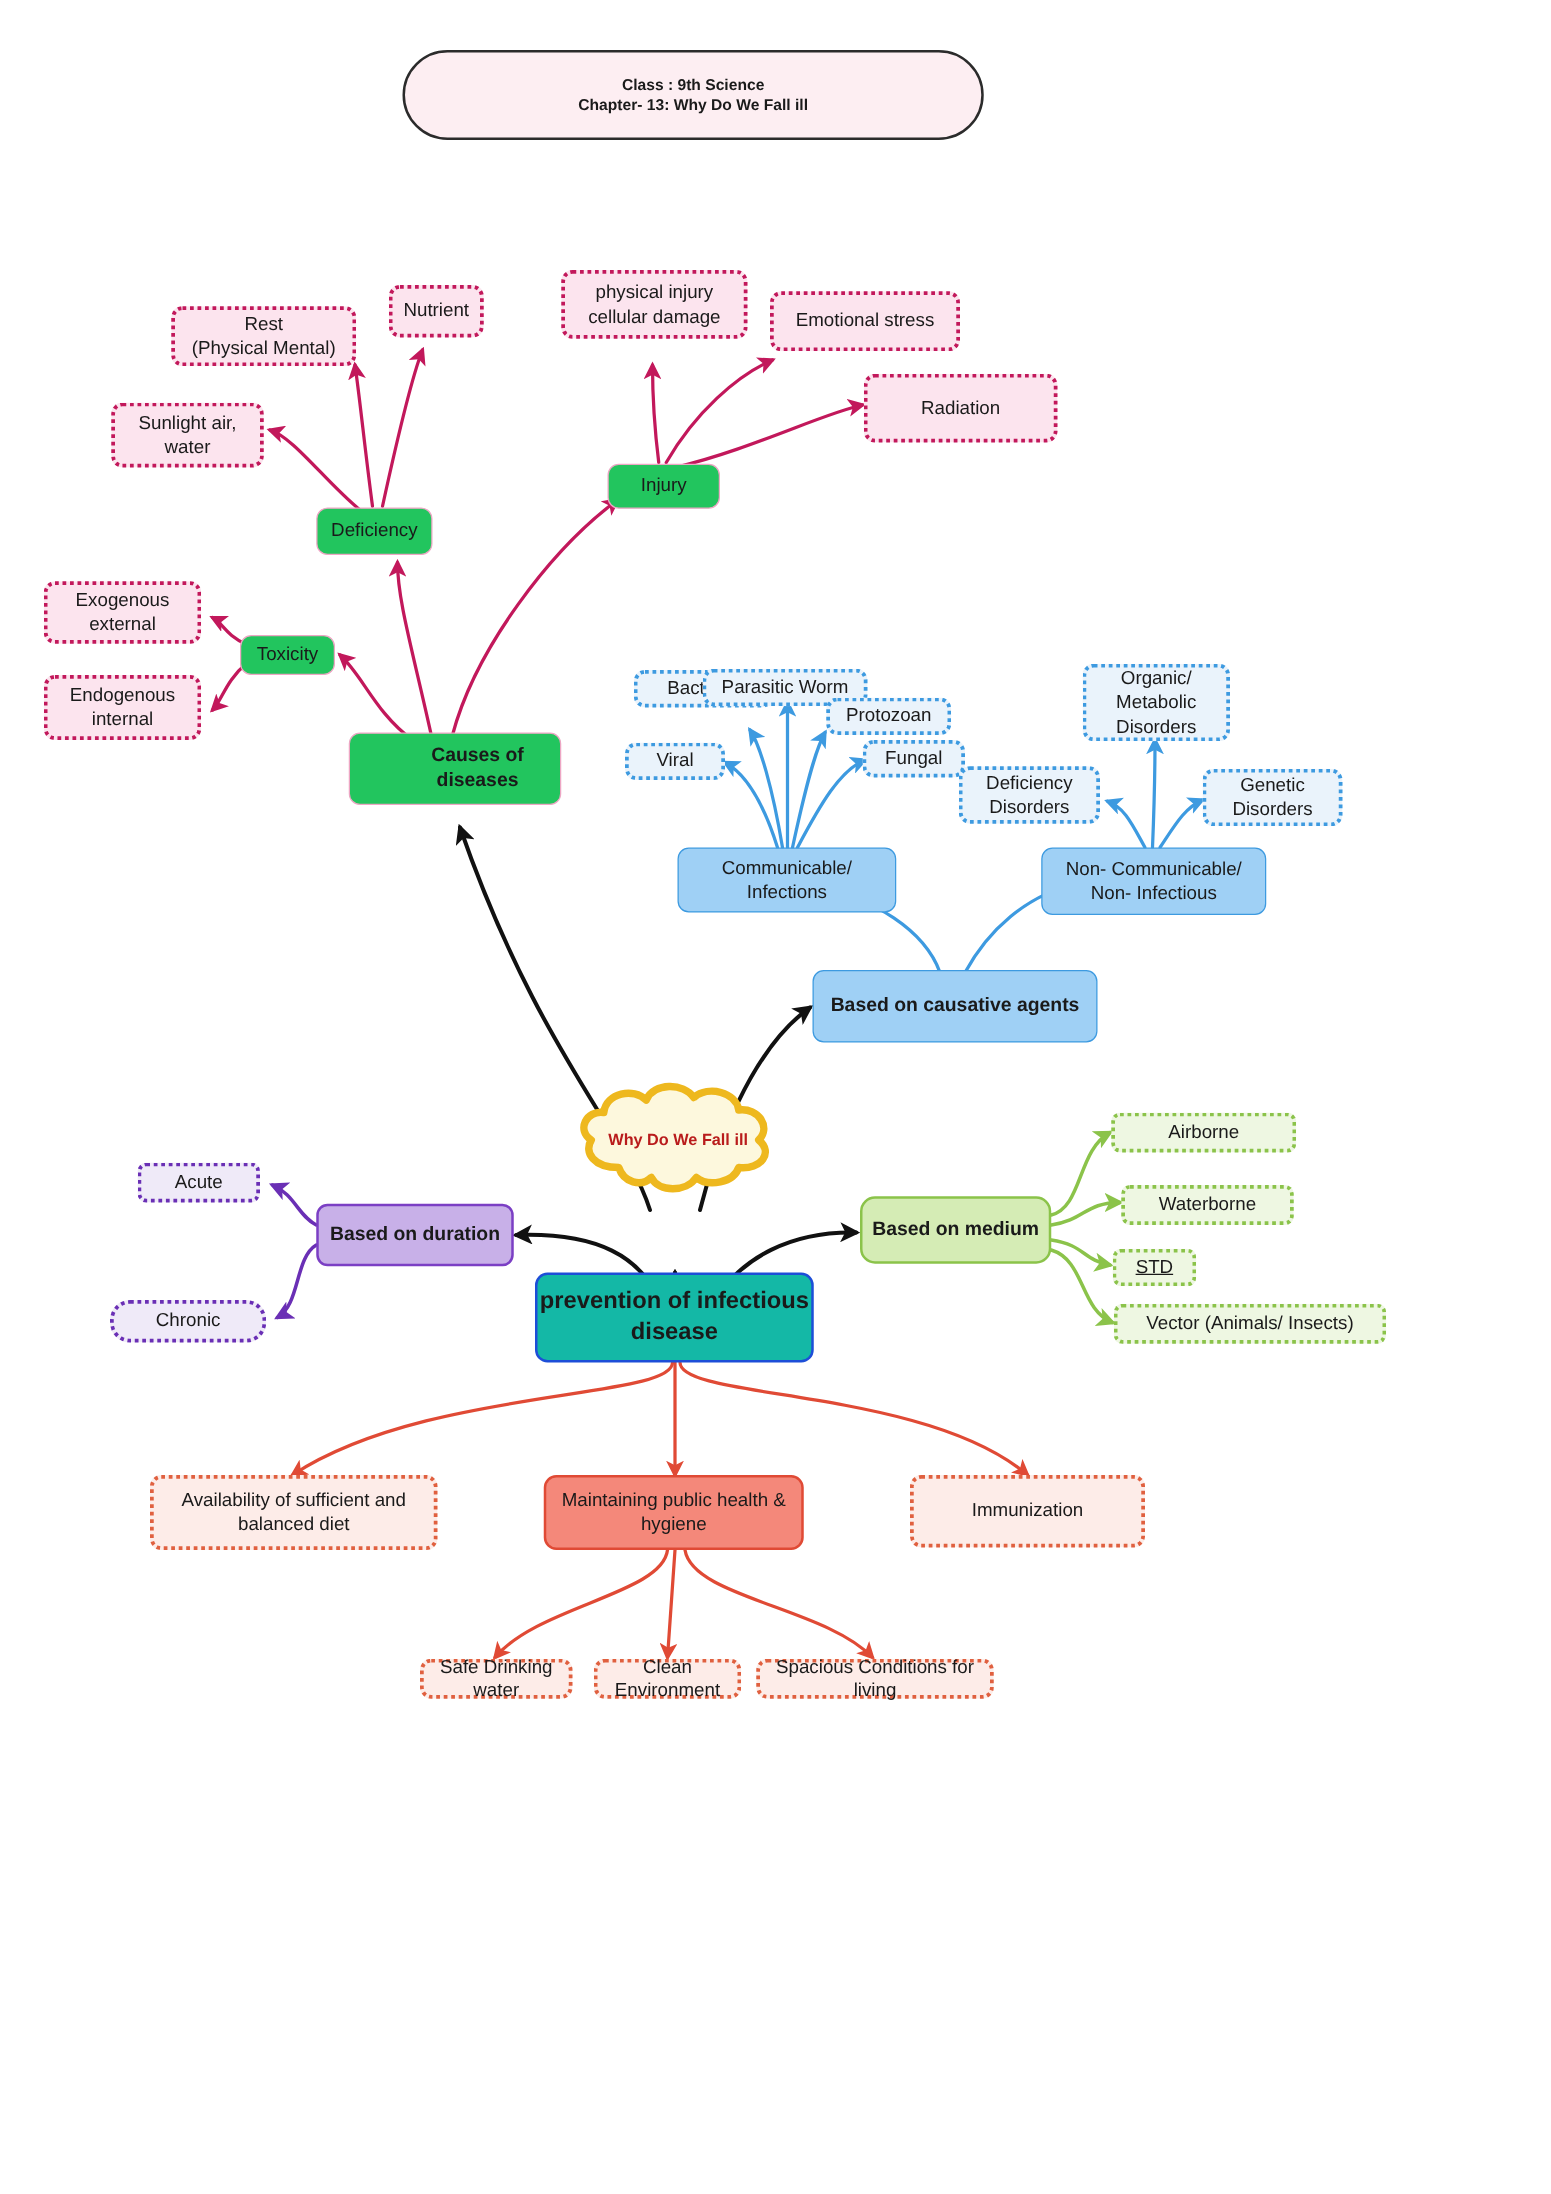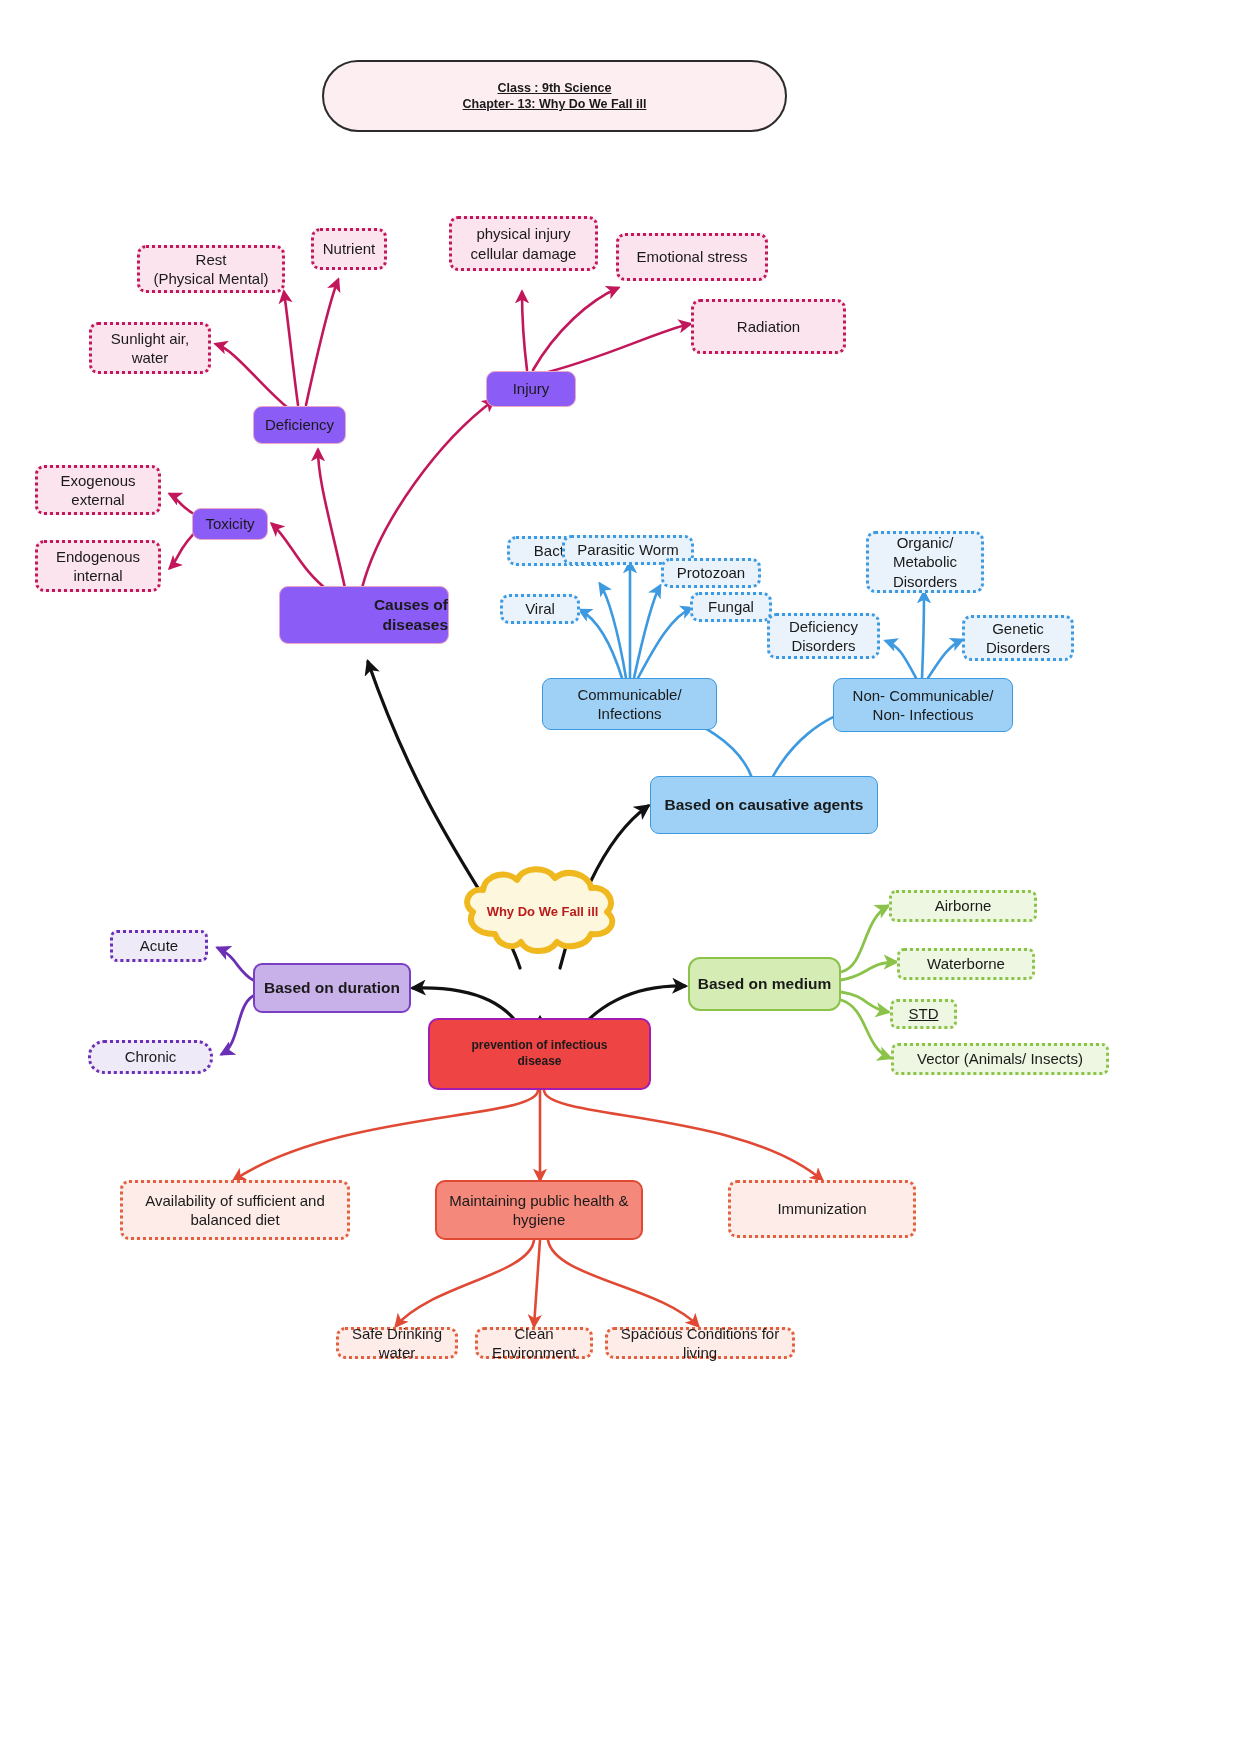--- a/index.html
+++ b/index.html
@@ -29,22 +29,22 @@
     border:2px solid #2b2b2b;
     background:#fdeef2;
     border-radius:40px;
     font-size:12.5px;
     font-weight:bold;
     padding:4px 10px;
   }
 
   
   .pk-main {
-    background:#8b5cf6; border:1.5px solid #eda6c4;
-    border-radius:9px; font-size:15px;text-align:right;
+    background:#22c55e; border:1.5px solid #eda6c4;
+    border-radius:9px; font-size:15px;
   }
   .pk-bold { font-weight:bold; font-size:15.5px;padding-left:36px; }
   .pk-leaf {
     background:#fce4ee; border:3px dotted #c2185b;
     border-radius:9px; font-size:15px;
   }
 
   
   .bl-main {
     background:#9fd0f5; border:1.5px solid #3d9ae0;
@@ -71,22 +71,22 @@
     background:#d5ecb5; border:2px solid #8bc34a;
     border-radius:12px; font-size:15.5px; font-weight:bold;
   }
   .gr-leaf {
     background:#eef7e2; border:3px dotted #8bc34a;
     border-radius:7px; font-size:15px;
   }
 
   
   .rd-main {
-    background:#ef4444; border:2px solid #a21caf;
-    border-radius:10px; font-size:12px; font-weight:bold;
+    background:#14b8a6; border:2px solid #1d4ed8;
+    border-radius:10px; font-size:19px; font-weight:bold;
   }
   .rd-leaf {
     background:#fdece8; border:3px dotted #e0603f;
     border-radius:9px; font-size:15px;
   }
   .rd-mid {
     background:#f4887a; border:2px solid #e04a35;
     border-radius:10px; font-size:15px;
   }
 
@@ -177,21 +177,21 @@
       <path d="M540,1090 L540,1180" stroke="#e04a35" stroke-width="2.6" marker-end="url(#ah-red)"></path>
       <path d="M544,1090 C544,1120 740,1110 822,1180" stroke="#e04a35" stroke-width="2.6" marker-end="url(#ah-red)"></path>
 
       <path d="M534,1240 C530,1275 430,1285 396,1326" stroke="#e04a35" stroke-width="2.6" marker-end="url(#ah-red)"></path>
       <path d="M540,1240 L534,1326" stroke="#e04a35" stroke-width="2.6" marker-end="url(#ah-red)"></path>
       <path d="M548,1240 C554,1278 660,1286 698,1326" stroke="#e04a35" stroke-width="2.6" marker-end="url(#ah-red)"></path>
 
     </g>
   </svg>
 
-  <div class="node header" style="left:322px; top:60px; width:465px; height:72px; flex-direction:column;text-decoration:underline;">
+  <div class="node header" style="left:322px; top:40px; width:465px; height:72px; flex-direction:column;">
     <span>Class : 9th Science</span>
     <span>Chapter- 13: Why Do We Fall ill</span>
   </div>
 
   <div class="cloud" style="left:455px; top:862px; width:175px; height:100px;">
     <svg width="175" height="100" viewBox="0 0 175 100">
       <path d="M40,72 C20,72 12,60 18,50 C6,42 14,26 28,28 C30,12 52,8 62,18
                C68,4 92,4 100,16 C112,6 134,12 136,26 C152,24 162,40 152,50
                C164,60 154,74 136,72 C132,84 112,88 102,80
                C94,92 72,92 66,80 C58,88 44,84 40,72 Z" fill="#fdf8dd" stroke="#eeb81e" stroke-width="6" stroke-linejoin="round"></path>

